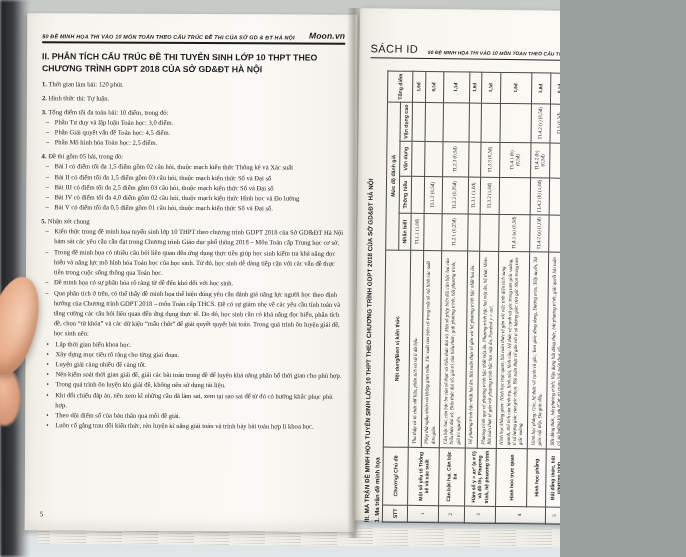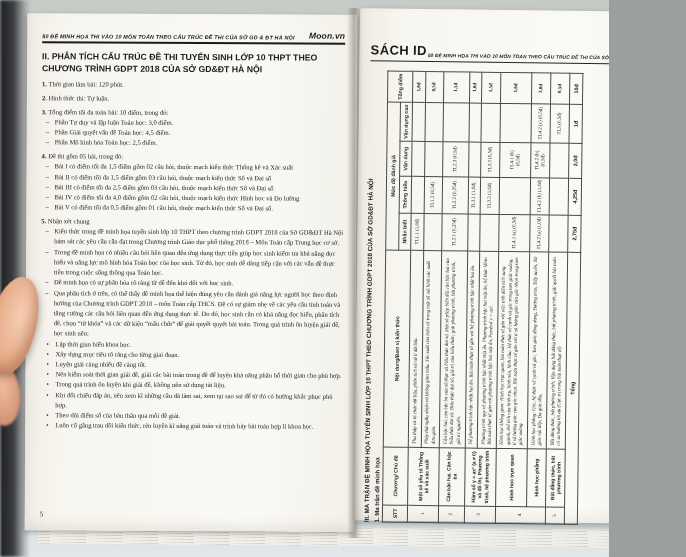--- a/index.html
+++ b/index.html
@@ -1,16 +1,16 @@
 <!DOCTYPE html>
 <html><head>
 <meta charset="utf-8">
 <style>
   html,body{margin:0;padding:0;background:#9aa09e;}
-  .scene{position:relative;width:609px;height:557px;overflow:hidden;
+  .scene{position:relative;width:560px;height:557px;overflow:hidden;
     background:linear-gradient(180deg,#c6cbc7 0%,#cbd0cc 70%,#d9dfe1 92%,#e2e8ea 100%);
     font-family:"Liberation Serif",serif;color:#1c1c1c;}
   .left-dark{position:absolute;left:0;top:0;width:30px;height:557px;z-index:5;
     background:linear-gradient(90deg,#1e1f23 0%,#3c3d41 45%,rgba(90,90,94,.35) 80%,transparent 100%);
     filter:blur(1.5px);}
   .red-cover{position:absolute;left:645px;top:-10px;width:48px;height:448px;z-index:1;
     background:linear-gradient(180deg,#c93531 0%,#b42a26 60%,#a22420 100%);
     transform:rotate(3.5deg);border-radius:2px 2px 16px 8px;box-shadow:2px 4px 8px rgba(0,0,0,.3);}
   .edge-stack-right{position:absolute;left:628px;top:340px;width:52px;height:208px;z-index:2;
     transform:rotate(7deg);border-radius:4px;
@@ -52,21 +52,21 @@
   .dash::before{content:"–";position:absolute;left:4px;}
   .bullet{position:relative;padding-left:15px;}
   .bullet::before{content:"•";position:absolute;left:6px;}
   .pageno{position:absolute;font-size:7px;}
   .pn-left{left:15px;bottom:12px;}
   .pn-right{right:28px;bottom:16px;}
 
   
   .rp-head{position:absolute;left:11px;right:9px;top:34px;display:flex;justify-content:space-between;
     align-items:flex-end;border-bottom:1.5px solid #222;padding-bottom:3px;}
-  .rp-head .logo{font-family:"Liberation Sans",sans-serif;font-weight:700;font-size:13px;letter-spacing:.4px;}
+  .rp-head .logo{font-family:"Liberation Sans",sans-serif;font-weight:400;font-size:11px;letter-spacing:.4px;}
   .rp-head .rh{font-family:"Liberation Sans",sans-serif;font-style:italic;font-weight:700;
     font-size:4.9px;text-align:right;letter-spacing:.1px;}
   .rot-wrap{position:absolute;left:9px;top:514px;width:452px;height:274px;
     transform:rotate(-90deg);transform-origin:0 0;}
   .mat-title{font-family:"Liberation Sans",sans-serif;font-weight:700;font-size:6.3px;line-height:1.3;}
   .mat-caption{font-family:"Liberation Sans",sans-serif;font-weight:700;font-size:6px;margin:3px 0 2px;}
   table.matrix{width:452px;border-collapse:collapse;table-layout:fixed;}
   .matrix th,.matrix td{border:1px solid #4a4a4a;padding:2.5px 1px;text-align:center;
     vertical-align:middle;overflow:hidden;}
   .matrix th{font-family:"Liberation Sans",sans-serif;font-weight:700;font-size:5.2px;line-height:1.25;}

